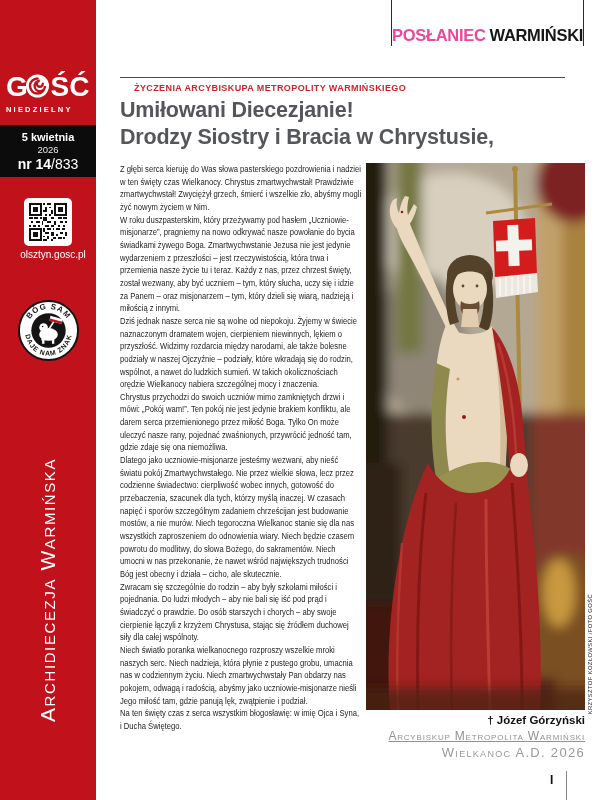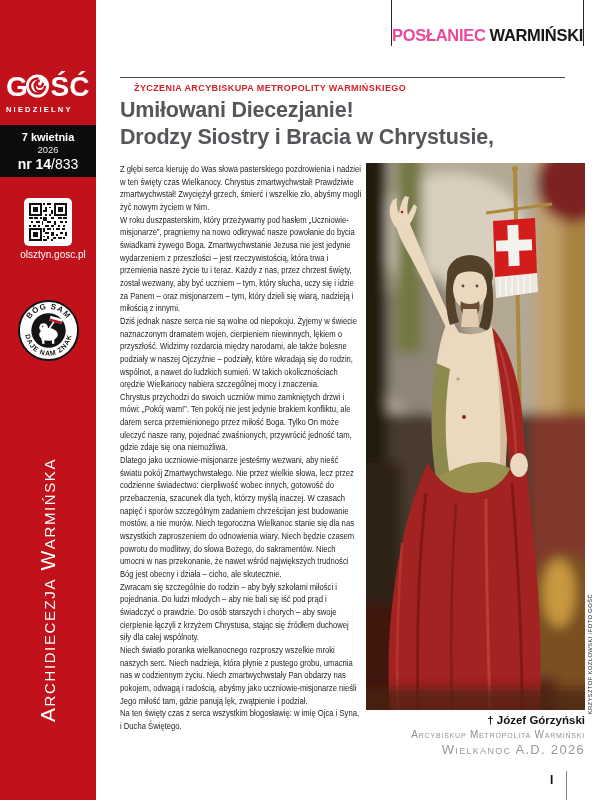--- a/index.html
+++ b/index.html
@@ -41,21 +41,21 @@
 
   
   .photo{position:absolute;left:366px;top:163px;width:219px;height:547px;overflow:hidden;background:#46362a;}
   .credit{position:absolute;left:587px;top:594px;height:112px;}
   .credit span{writing-mode:vertical-rl;transform:rotate(180deg);font-size:5.8px;letter-spacing:0.4px;
                color:#222;white-space:nowrap;}
 
   
   .signature{position:absolute;right:16px;top:714px;text-align:right;}
   .sig-name{font-size:11.5px;font-weight:bold;color:#101010;}
-  .sig-role{font-size:10px;color:#8f9193;font-variant:small-caps;letter-spacing:0.8px;margin-top:3px;}
+  .sig-role{font-size:12px;color:#8f9193;font-variant:small-caps;letter-spacing:0.8px;margin-top:3px;text-decoration:underline;}
   .sig-date{font-size:13px;color:#97999b;font-variant:small-caps;letter-spacing:1.3px;margin-top:2px;}
   .pagenum{position:absolute;left:550px;top:773px;font-size:12px;font-weight:bold;color:#111;}
   .pagerule{position:absolute;left:566px;top:771px;width:1px;height:29px;background:#888;}
 </style>
 </head>
 <body>
 
 <div class="page">
 
   <div class="redbar">
@@ -64,21 +64,21 @@
       <svg width="86" height="48" viewBox="0 0 86 48">
         <text x="1" y="28" font-family="Liberation Sans, sans-serif" font-size="28" font-weight="bold" fill="#fff">G</text>
         <circle cx="32.5" cy="18" r="11.5" fill="#fff"></circle>
         <path d="M32.5,10.5 a7.5,7.5 0 1 0 7.5,7.5 a5.2,5.2 0 1 1 -5.2,-5.2 a3,3 0 1 0 3,3" fill="none" stroke="#c1121c" stroke-width="2.4" stroke-linecap="round"></path>
         <text x="45.5" y="28" font-family="Liberation Sans, sans-serif" font-size="28" font-weight="bold" fill="#fff">ŚĆ</text>
         <text x="1" y="44" font-family="Liberation Sans, sans-serif" font-size="7.5" font-weight="bold" letter-spacing="2.2" fill="#fff">NIEDZIELNY</text>
       </svg>
     </div>
 
     <div class="issue-box">
-      <div class="issue-date1">7 kwietnia</div>
+      <div class="issue-date1">5 kwietnia</div>
       <div class="issue-date2">2026</div>
       <div class="issue-no"><span class="b">nr 14</span><span>/833</span></div>
     </div>
 
     <div class="qr-box">
       <svg width="38" height="38" viewBox="0 0 21 21" shape-rendering="crispEdges">
         <g fill="#111">
           <rect x="0" y="0" width="7" height="7"></rect>
             <rect x="14" y="0" width="7" height="7"></rect>
             <rect x="0" y="14" width="7" height="7"></rect>

